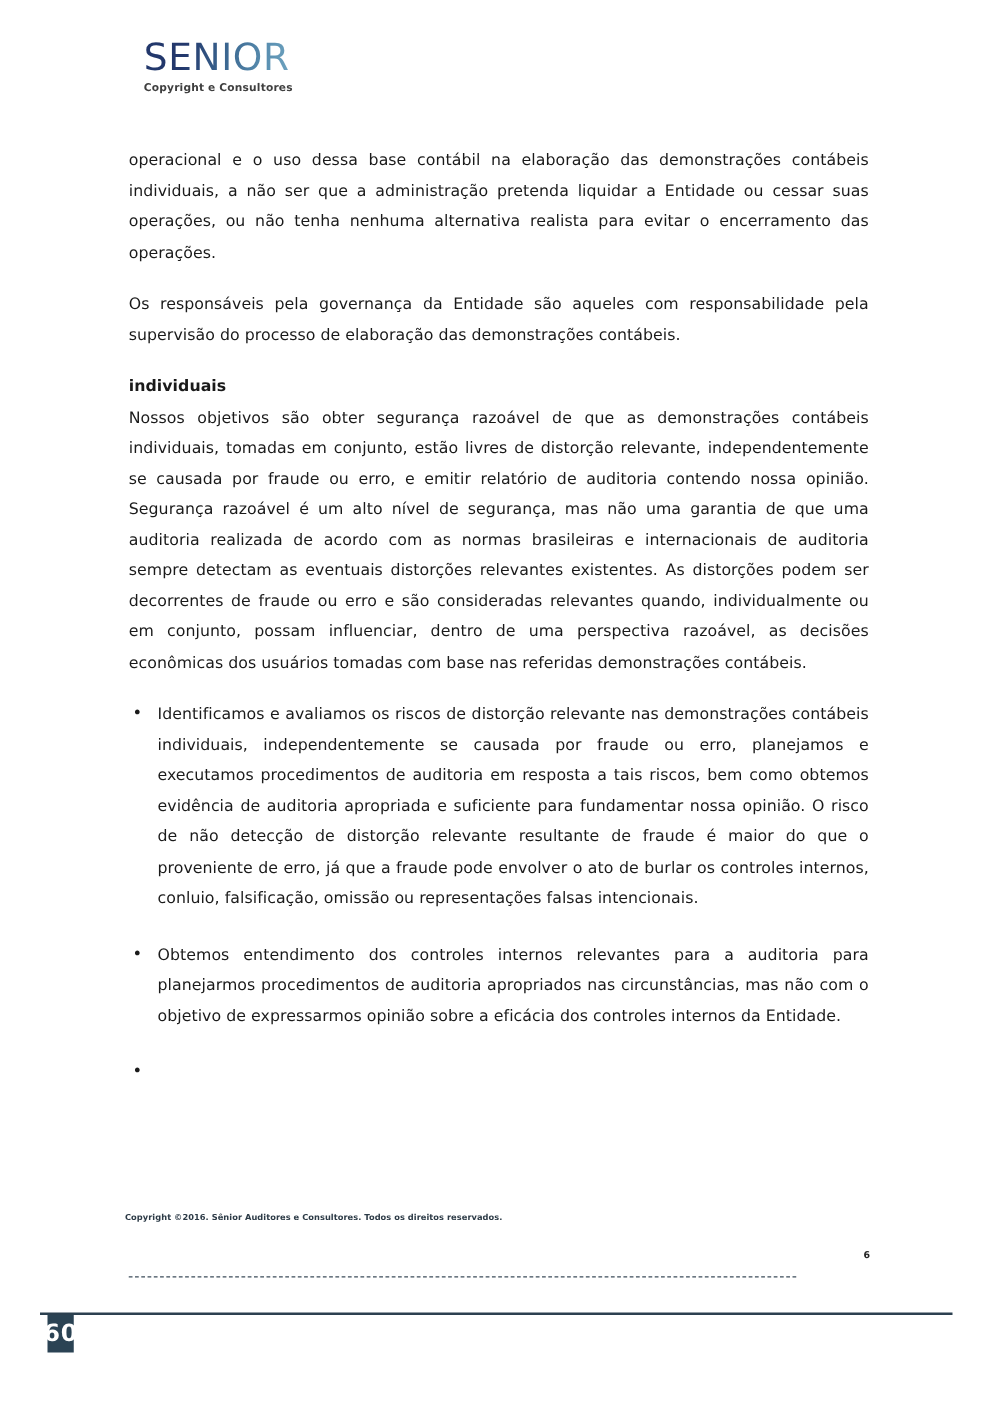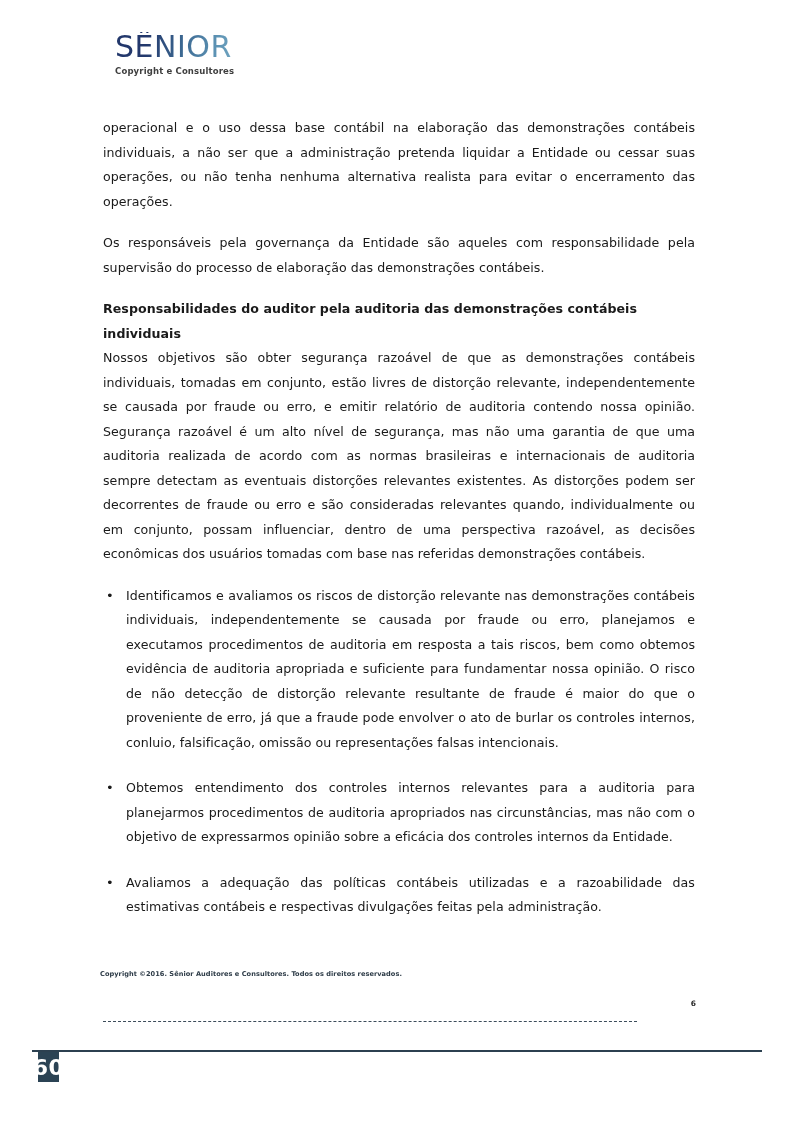--- a/index.html
+++ b/index.html
@@ -138,21 +138,21 @@
     background: #2c4050;
   }
   .page-badge {
     position: absolute;
     left: 38px;
     top: 1052px;
     width: 21px;
     height: 30px;
     background: #2b4354;
     color: #ffffff;
-    font-size: 22px;
+    font-size: 19px;
     font-weight: 700;
     display: flex;
     align-items: center;
     justify-content: center;
     letter-spacing: 0.5px;
   }
 </style>
 </head>
 <body>
 
@@ -163,39 +163,37 @@
     <div class="logo-tagline">Copyright e Consultores</div>
   </div>
 
   <div class="content">
 
     <p class="para">operacional e o uso dessa base contábil na elaboração das demonstrações contábeis individuais, a não ser que a administração pretenda liquidar a Entidade ou cessar suas operações, ou não tenha nenhuma alternativa realista para evitar o encerramento das operações.</p>
 
     <p class="para">Os responsáveis pela governança da Entidade são aqueles com responsabilidade pela supervisão do processo de elaboração das demonstrações contábeis.</p>
 
     <div class="heading">
-      <span>Responsabilidades do auditor pela auditoria das demonstrações contábeis</span>
       <span class="h-line2">individuais</span>
     </div>
 
     <p class="para">Nossos objetivos são obter segurança razoável de que as demonstrações contábeis individuais, tomadas em conjunto, estão livres de distorção relevante, independentemente se causada por fraude ou erro, e emitir relatório de auditoria contendo nossa opinião. Segurança razoável é um alto nível de segurança, mas não uma garantia de que uma auditoria realizada de acordo com as normas brasileiras e internacionais de auditoria sempre detectam as eventuais distorções relevantes existentes. As distorções podem ser decorrentes de fraude ou erro e são consideradas relevantes quando, individualmente ou em conjunto, possam influenciar, dentro de uma perspectiva razoável, as decisões econômicas dos usuários tomadas com base nas referidas demonstrações contábeis.</p>
 
 
     <ul class="bullets">
       <li>
         <span class="bullet-dot">•</span>
         <span>Identificamos e avaliamos os riscos de distorção relevante nas demonstrações contábeis individuais, independentemente se causada por fraude ou erro, planejamos e executamos procedimentos de auditoria em resposta a tais riscos, bem como obtemos evidência de auditoria apropriada e suficiente para fundamentar nossa opinião. O risco de não detecção de distorção relevante resultante de fraude é maior do que o proveniente de erro, já que a fraude pode envolver o ato de burlar os controles internos, conluio, falsificação, omissão ou representações falsas intencionais.</span>
       </li>
       <li>
         <span class="bullet-dot">•</span>
         <span>Obtemos entendimento dos controles internos relevantes para a auditoria para planejarmos procedimentos de auditoria apropriados nas circunstâncias, mas não com o objetivo de expressarmos opinião sobre a eficácia dos controles internos da Entidade.</span>
       </li>
       <li>
         <span class="bullet-dot">•</span>
-        <span>Avaliamos a adequação das políticas contábeis utilizadas e a razoabilidade das estimativas contábeis e respectivas divulgações feitas pela administração.</span>
       </li>
     </ul>
 
   </div>
 
   <div class="footer-pagenum">6</div>
   <div class="footer-rule"></div>
   <div class="footer-copy">Copyright ©2016. Sênior Auditores e Consultores. Todos os direitos reservados.</div>
 
   <div class="bottom-rule"></div>

